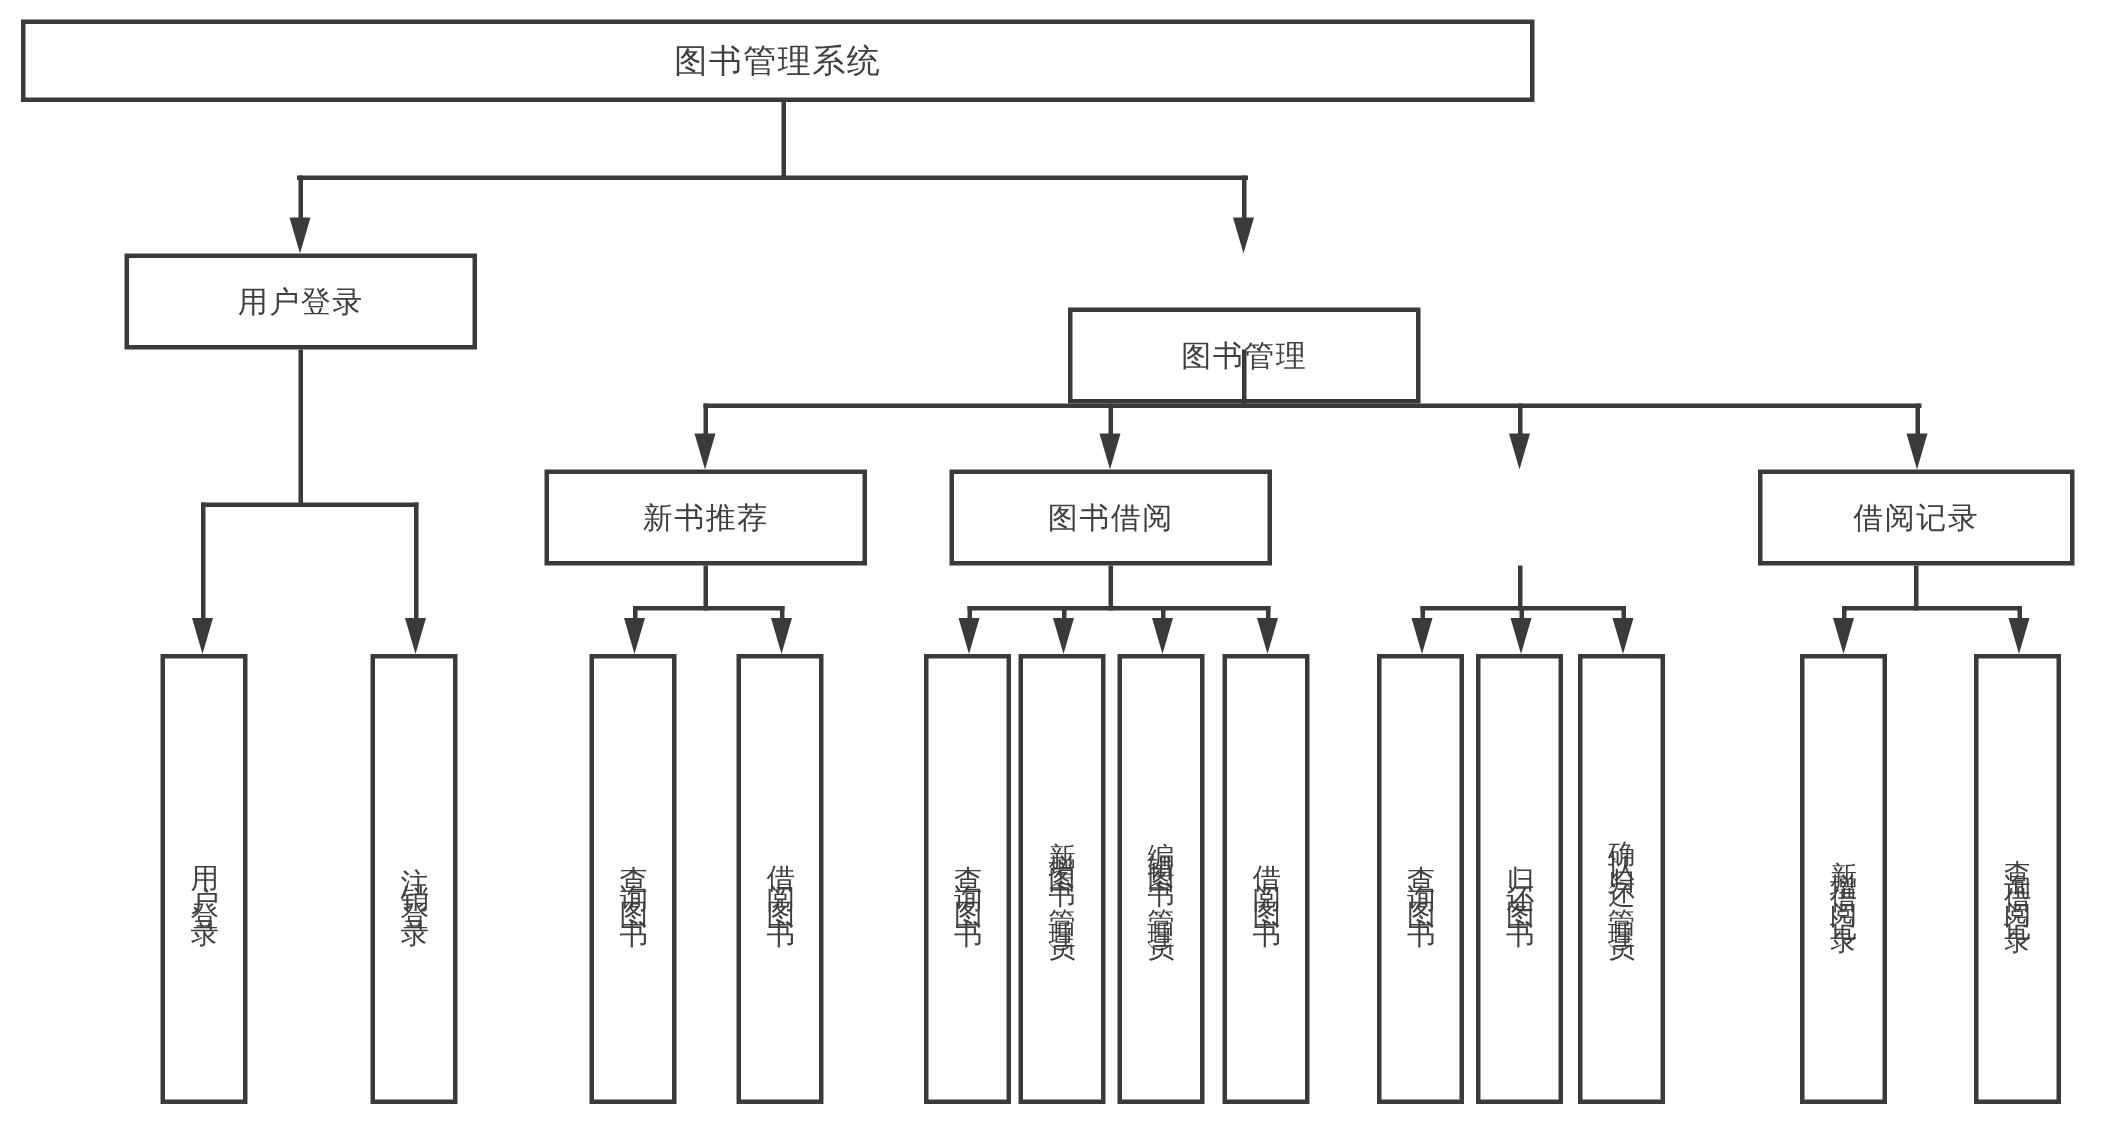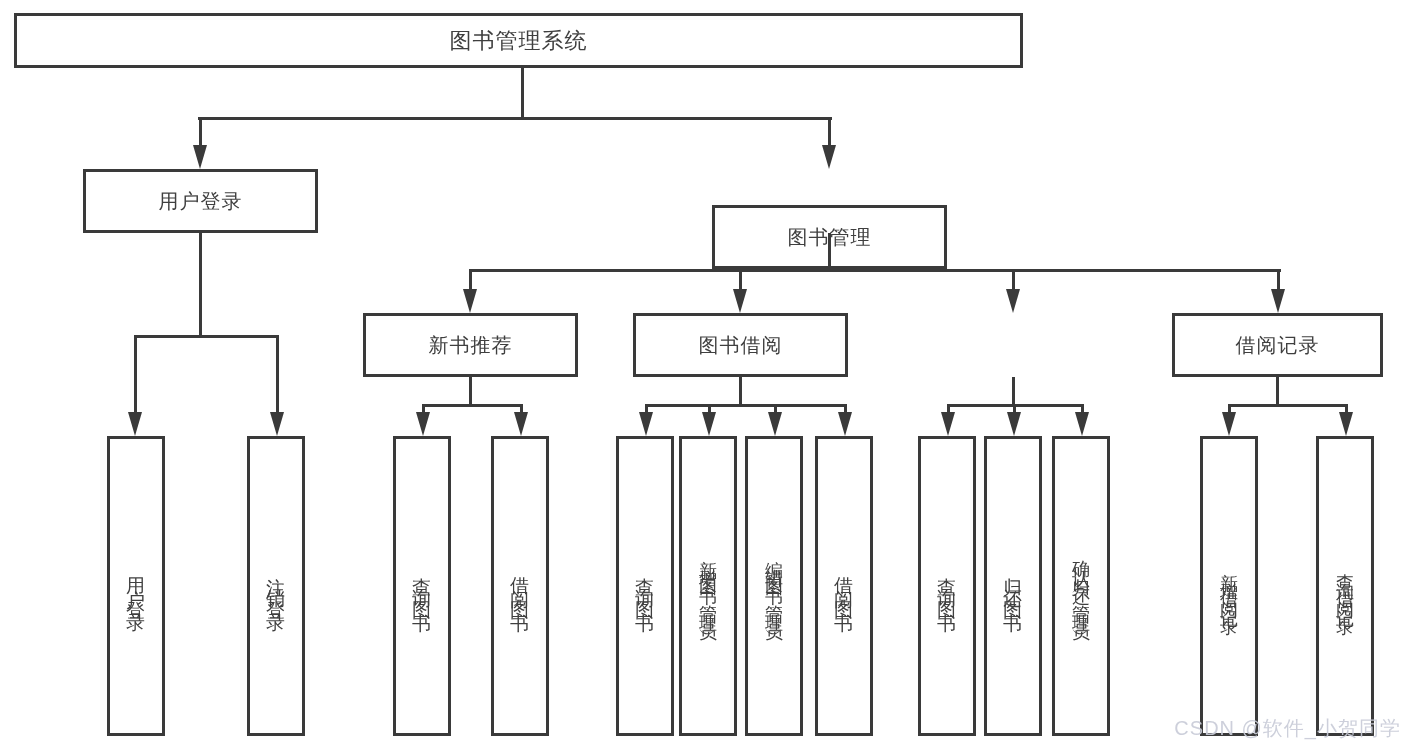--- a/index.html
+++ b/index.html
@@ -156,15 +156,14 @@
   <div class="vbox long" style="left:745px;top:436px;">编辑图书（管理员）</div>
   <div class="vbox" style="left:815px;top:436px;">借阅图书</div>
 
   <div class="vbox" style="left:918px;top:436px;">查询图书</div>
   <div class="vbox" style="left:984px;top:436px;">归还图书</div>
   <div class="vbox long" style="left:1052px;top:436px;">确认归还（管理员）</div>
 
   <div class="vbox long" style="left:1200px;top:436px;">新增借阅记录</div>
   <div class="vbox long" style="left:1316px;top:436px;">查询借阅记录</div>
 
-  <div class="watermark">CSDN @软件_小贺同学</div>
 
 </div>
 
 </body></html>

